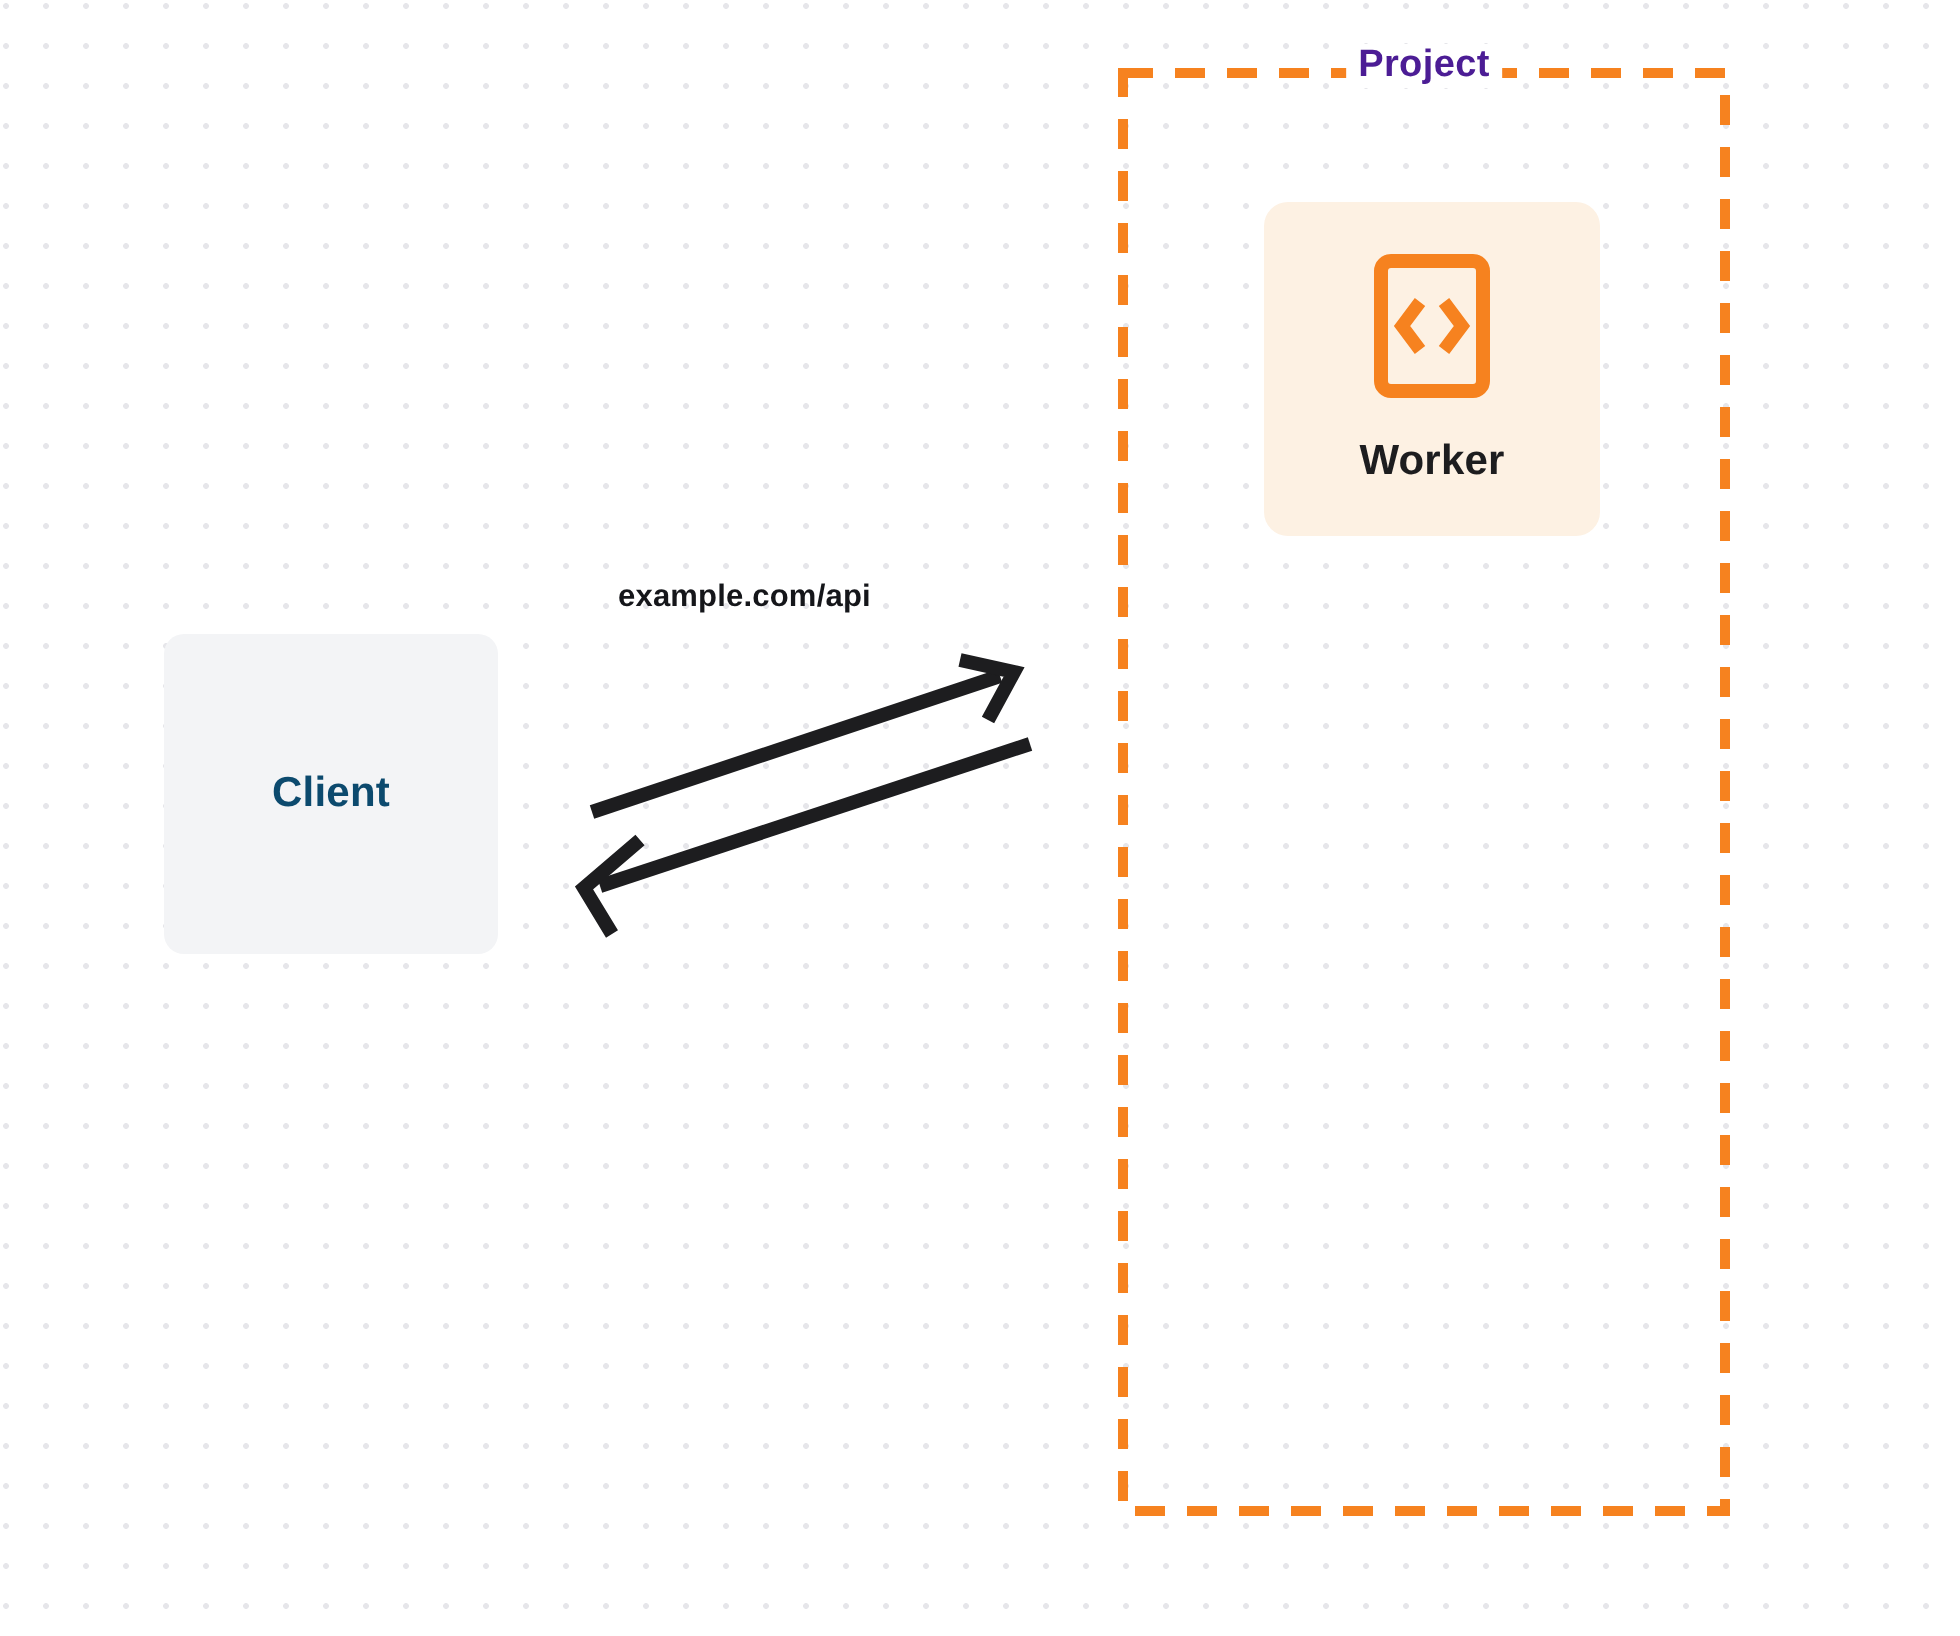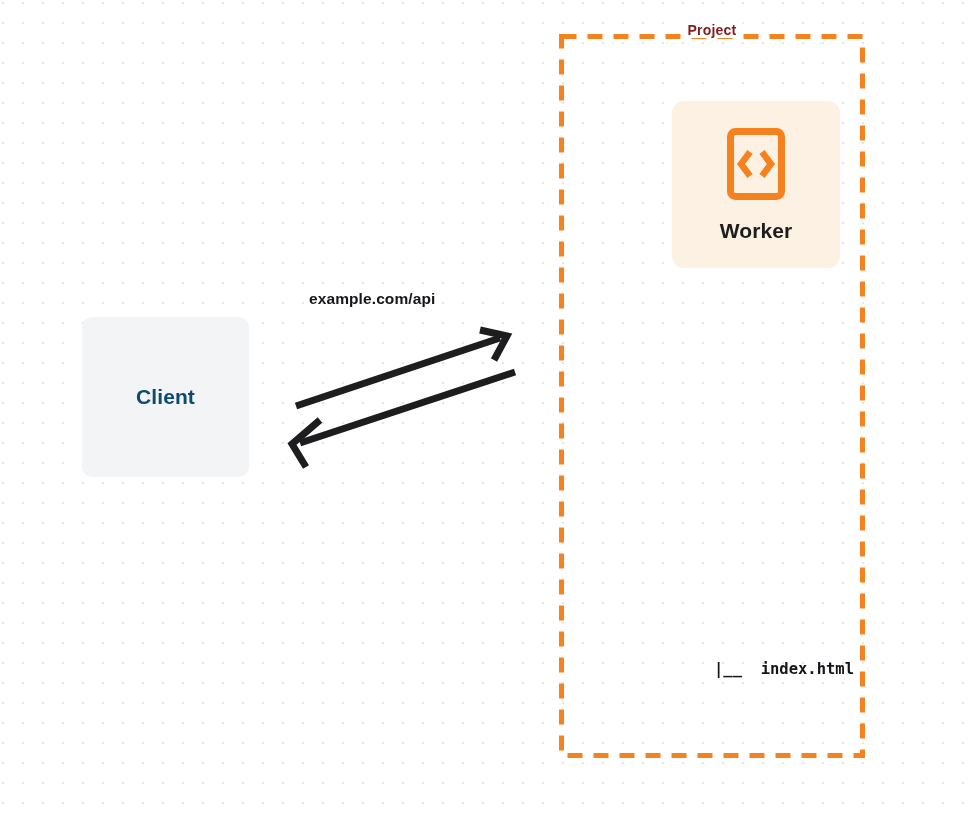--- a/index.html
+++ b/index.html
@@ -81,37 +81,36 @@
     width: 100%;
     height: 100%;
   }
   #project-group-label {
     position: absolute;
     left: 50%;
     top: -12px;
     transform: translateX(-50%);
     background: #ffffff;
     padding: 0 6px;
-    font-size: 14px;
-    font-weight: 700;
-    color: #7f1d1d;
+    font-size: 19px;
+    font-weight: 700;
+    color: #4c1d95;
     letter-spacing: .2px;
     white-space: nowrap;
   }
 
   
   .service-card {
     position: absolute;
     background: #fdf1e3;
     border-radius: 12px;
     display: flex;
     flex-direction: column;
     align-items: center;
     justify-content: center;
-    margin-left: 40px;
   }
   #worker-card {
     left: 73px;
     top: 67px;
     width: 168px;
     height: 167px;
   }
   #assets-card {
     left: 70px;
     top: 414px;
@@ -185,19 +184,18 @@
           <rect x="4.5" y="4.5" width="51" height="65" rx="5" ry="5" fill="none" stroke="#f6821f" stroke-width="7"></rect>
           <polyline points="24,25 15,37 24,49" fill="none" stroke="#f6821f" stroke-width="6.5" stroke-linecap="butt" stroke-linejoin="miter"></polyline>
           <polyline points="36,25 45,37 36,49" fill="none" stroke="#f6821f" stroke-width="6.5" stroke-linecap="butt" stroke-linejoin="miter"></polyline>
         </svg>
       </span>
       <span class="card-title">Worker</span>
     </div>
 
 
     <div id="asset-file-tree">
-      <span class="tree-row">   |__  index.html</span>
       
     </div>
 
   </div>
 
 </div>
 
 </body></html>

